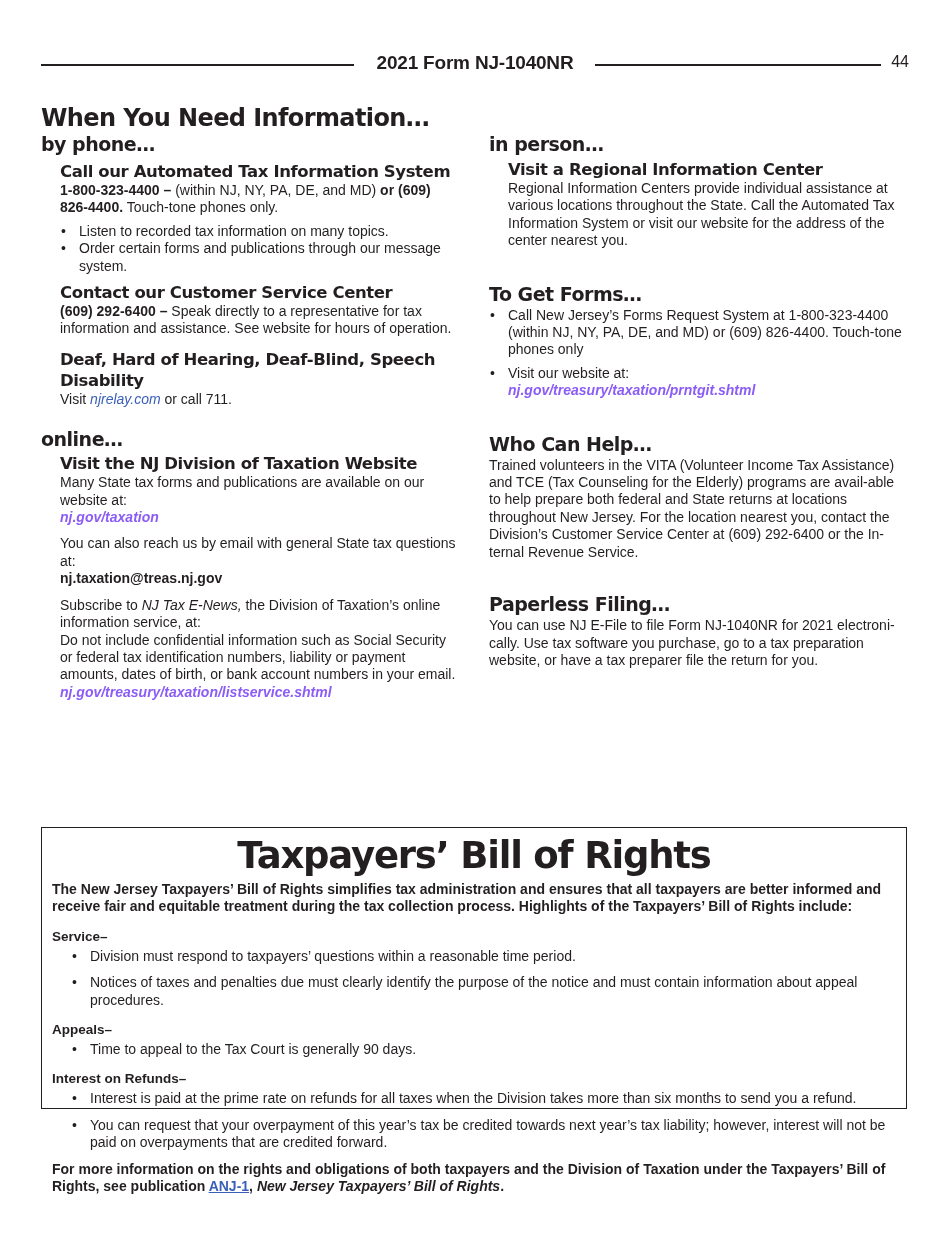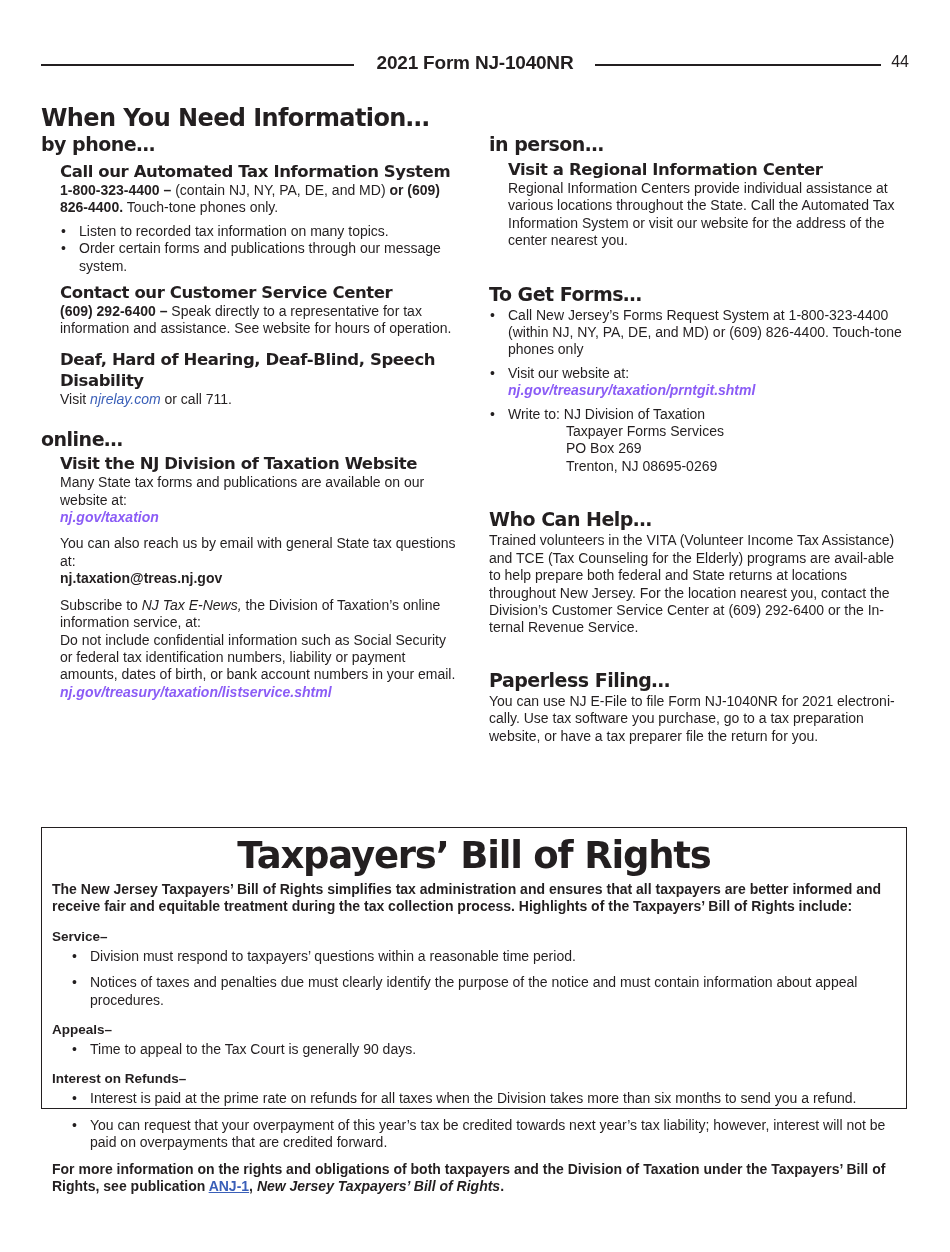--- a/index.html
+++ b/index.html
@@ -49,21 +49,21 @@
   <div class="pg">44</div>
 </div>
 
 <div class="col-left">
   <h1 class="h1">When You Need Information…</h1>
   <h2 class="h2" style="margin-top:1px">by phone…</h2>
 
   <div class="ind" style="margin-top:6px">
     <div class="h3">Call our Automated Tax Information System</div>
     <p class="p">
-      <span class="b">1-800-323-4400 –</span><span> (contain NJ, NY, PA, DE, and MD) </span><span class="b">or</span>
+      <span class="b">1-800-323-4400 –</span><span> (within NJ, NY, PA, DE, and MD) </span><span class="b">or</span>
       <span class="b">(609) 826-4400.</span><span> Touch-tone phones only.</span>
     </p>
     <ul class="bl" style="margin-top:6px">
       <li>Listen to recorded tax information on many topics.</li>
       <li>Order certain forms and publications through our message system.</li>
     </ul>
 
     <div class="h3" style="margin-top:7px">Contact our Customer Service Center</div>
     <p class="p"><span class="b">(609) 292-6400 –</span><span> Speak directly to a representative for tax information and assistance. See website for hours of operation.</span></p>
 
@@ -93,28 +93,20 @@
     <p class="p">Regional Information Centers provide individual assistance at various locations throughout the State. Call the Automated Tax Information System or visit our website for the address of the center nearest you.</p>
   </div>
 
   <h2 class="h2" style="margin-top:33px">To Get Forms…</h2>
   <ul class="bl" style="margin-top:2px">
     <li>Call New Jersey’s Forms Request System at 1-800-323-4400 (within NJ, NY, PA, DE, and MD) or (609) 826-4400. Touch-tone phones only</li>
     <li style="margin-top:6px">
       <div>Visit our website at:</div>
       <div class="link">nj.gov/treasury/taxation/prntgit.shtml</div>
     </li>
-    <li style="margin-top:6px">
-      <span>Write to: </span><span>NJ Division of Taxation</span>
-      <div style="padding-left:58px">
-        <div>Taxpayer Forms Services</div>
-        <div>PO Box 269</div>
-        <div>Trenton, NJ 08695-0269</div>
-      </div>
-    </li>
   </ul>
 
   <h2 class="h2" style="margin-top:33px">Who Can Help…</h2>
   <p class="p" style="margin-top:2px">Trained volunteers in the VITA (Volunteer Income Tax Assistance) and TCE (Tax Counseling for the Elderly) programs are avail-able to help prepare both federal and State returns at locations throughout New Jersey. For the location nearest you, contact the Division’s Customer Service Center at (609) 292-6400 or the In-ternal Revenue Service.</p>
 
   <h2 class="h2" style="margin-top:32px">Paperless Filing…</h2>
   <p class="p" style="margin-top:2px">You can use NJ E-File to file Form NJ-1040NR for 2021 electroni-cally. Use tax software you purchase, go to a tax preparation website, or have a tax preparer file the return for you.</p>
 </div>
 
 <div class="box">

